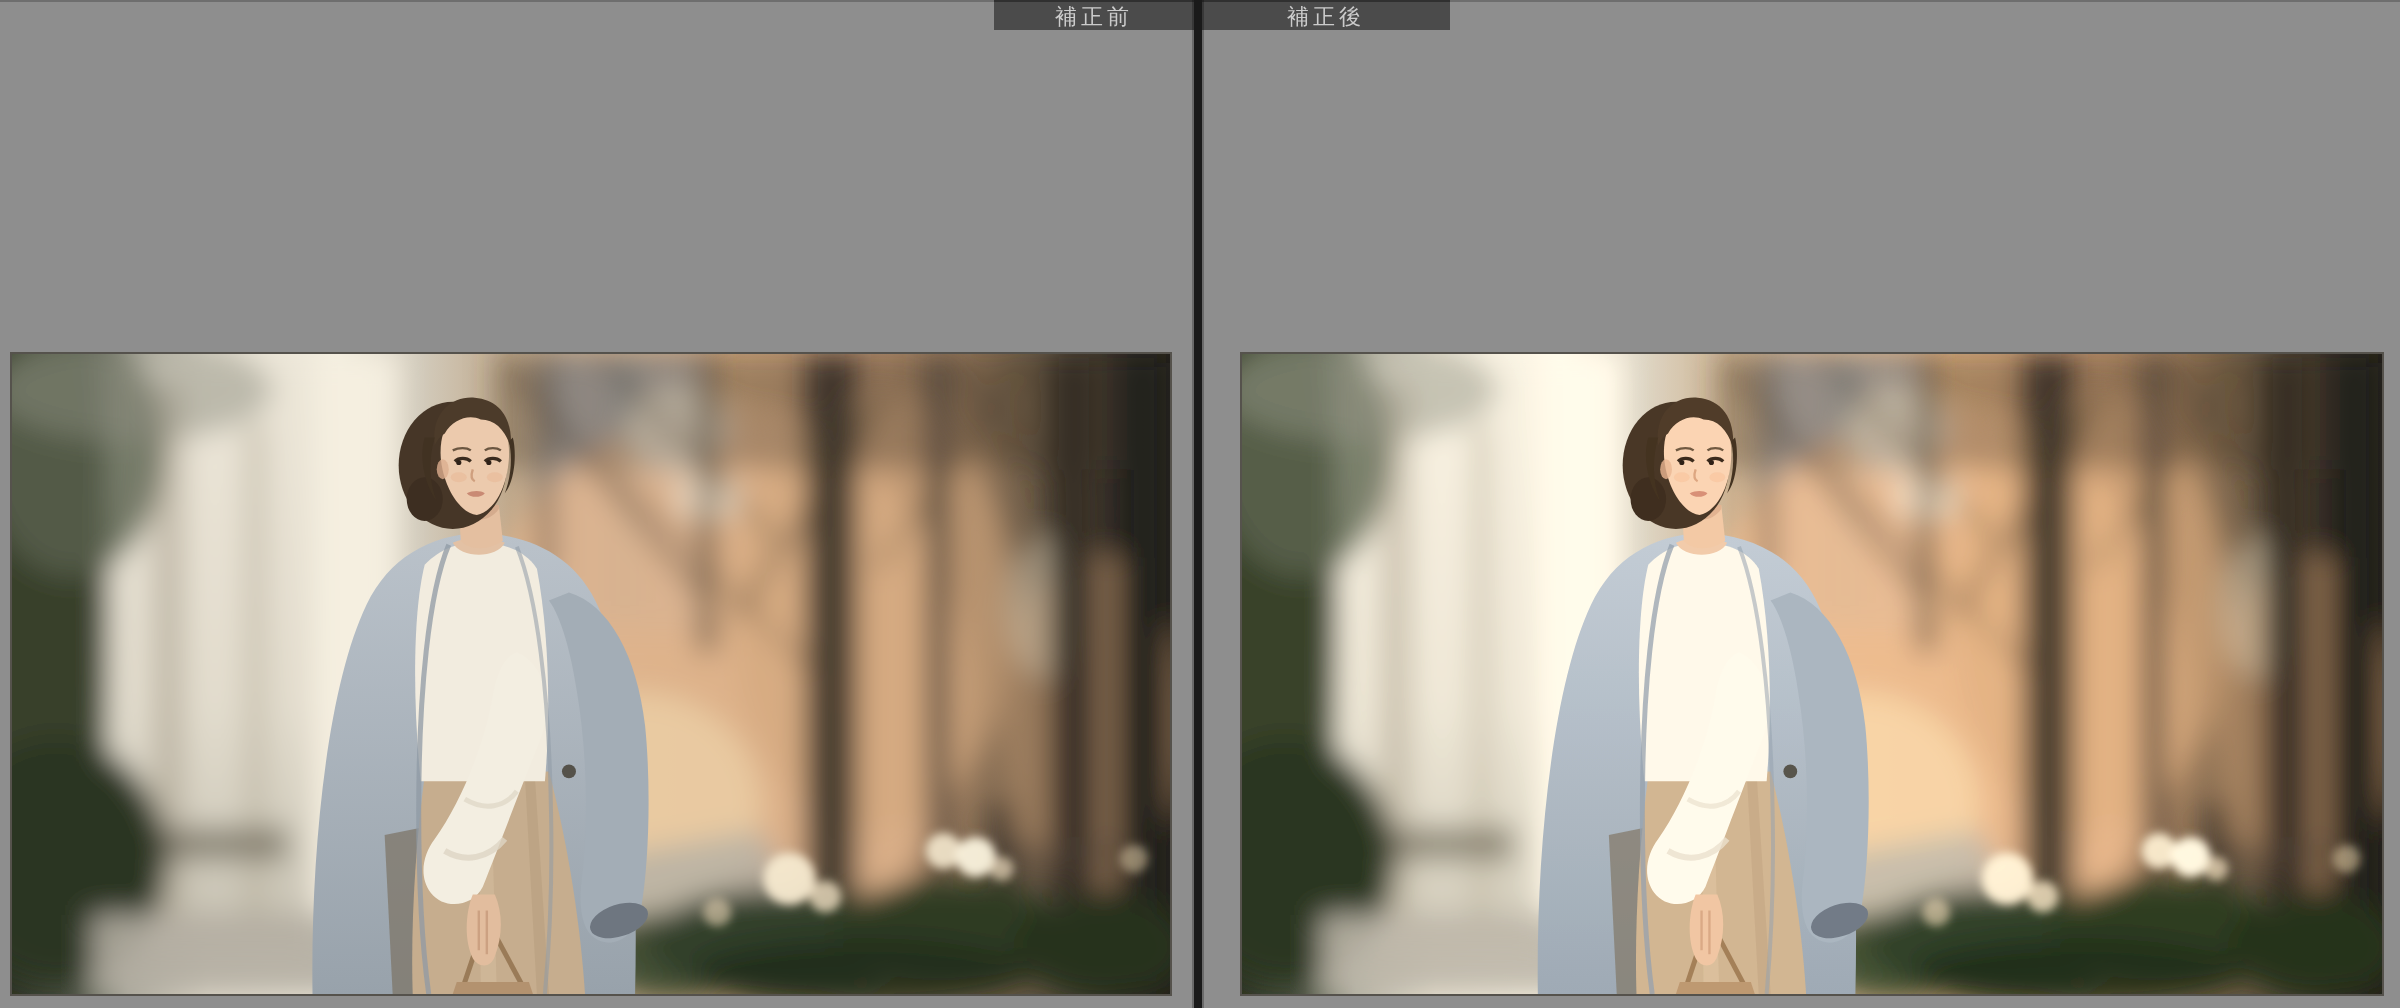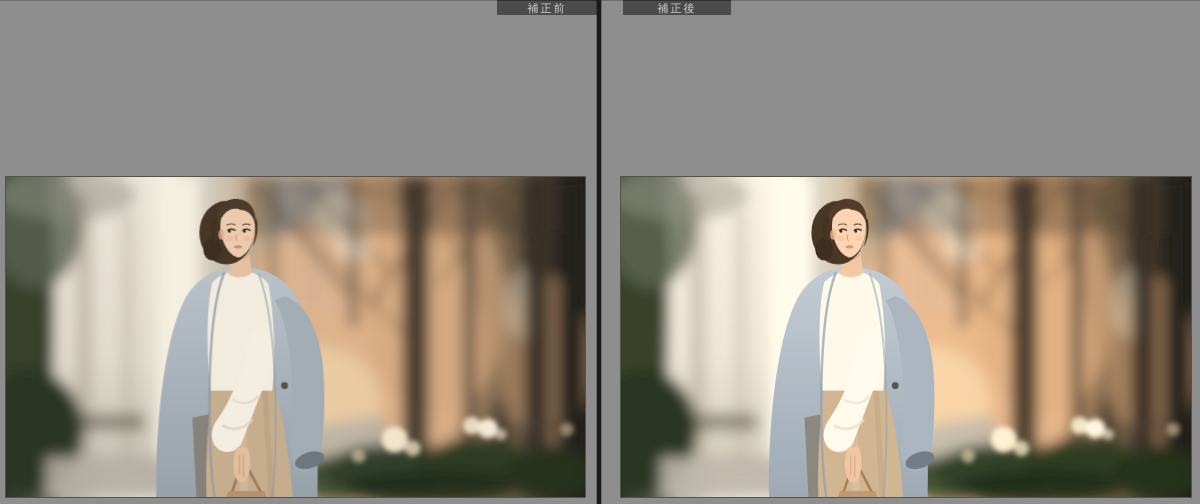--- a/index.html
+++ b/index.html
@@ -26,21 +26,21 @@
     position: absolute; top: 0; height: 15px;
     background: var(--tab-background, #4b4b4b);
     color: var(--tab-text, #cbcbcb);
     font-size: 11px; line-height: 15px; text-align: center;
     letter-spacing: 2px;
     border-top: 1px solid rgba(0,0,0,0.35);
     box-sizing: border-box;
     user-select: none;
   }
   .tab-before { left: 497px; width: 100px; }
-  .tab-after  { left: 601px; width: 108px; margin-left: 22px; }
+  .tab-after  { left: 601px; width: 124px; }
 
   .photo {
     position: absolute; top: 176px; height: 322px;
     border: 1px solid var(--photo-border, #55524c);
     box-sizing: border-box;
     background: #8a8a8a;
     overflow: hidden;
   }
   .photo-before { left: 5px;   width: 581px; }
   .photo-after  { left: 620px; width: 572px; }

